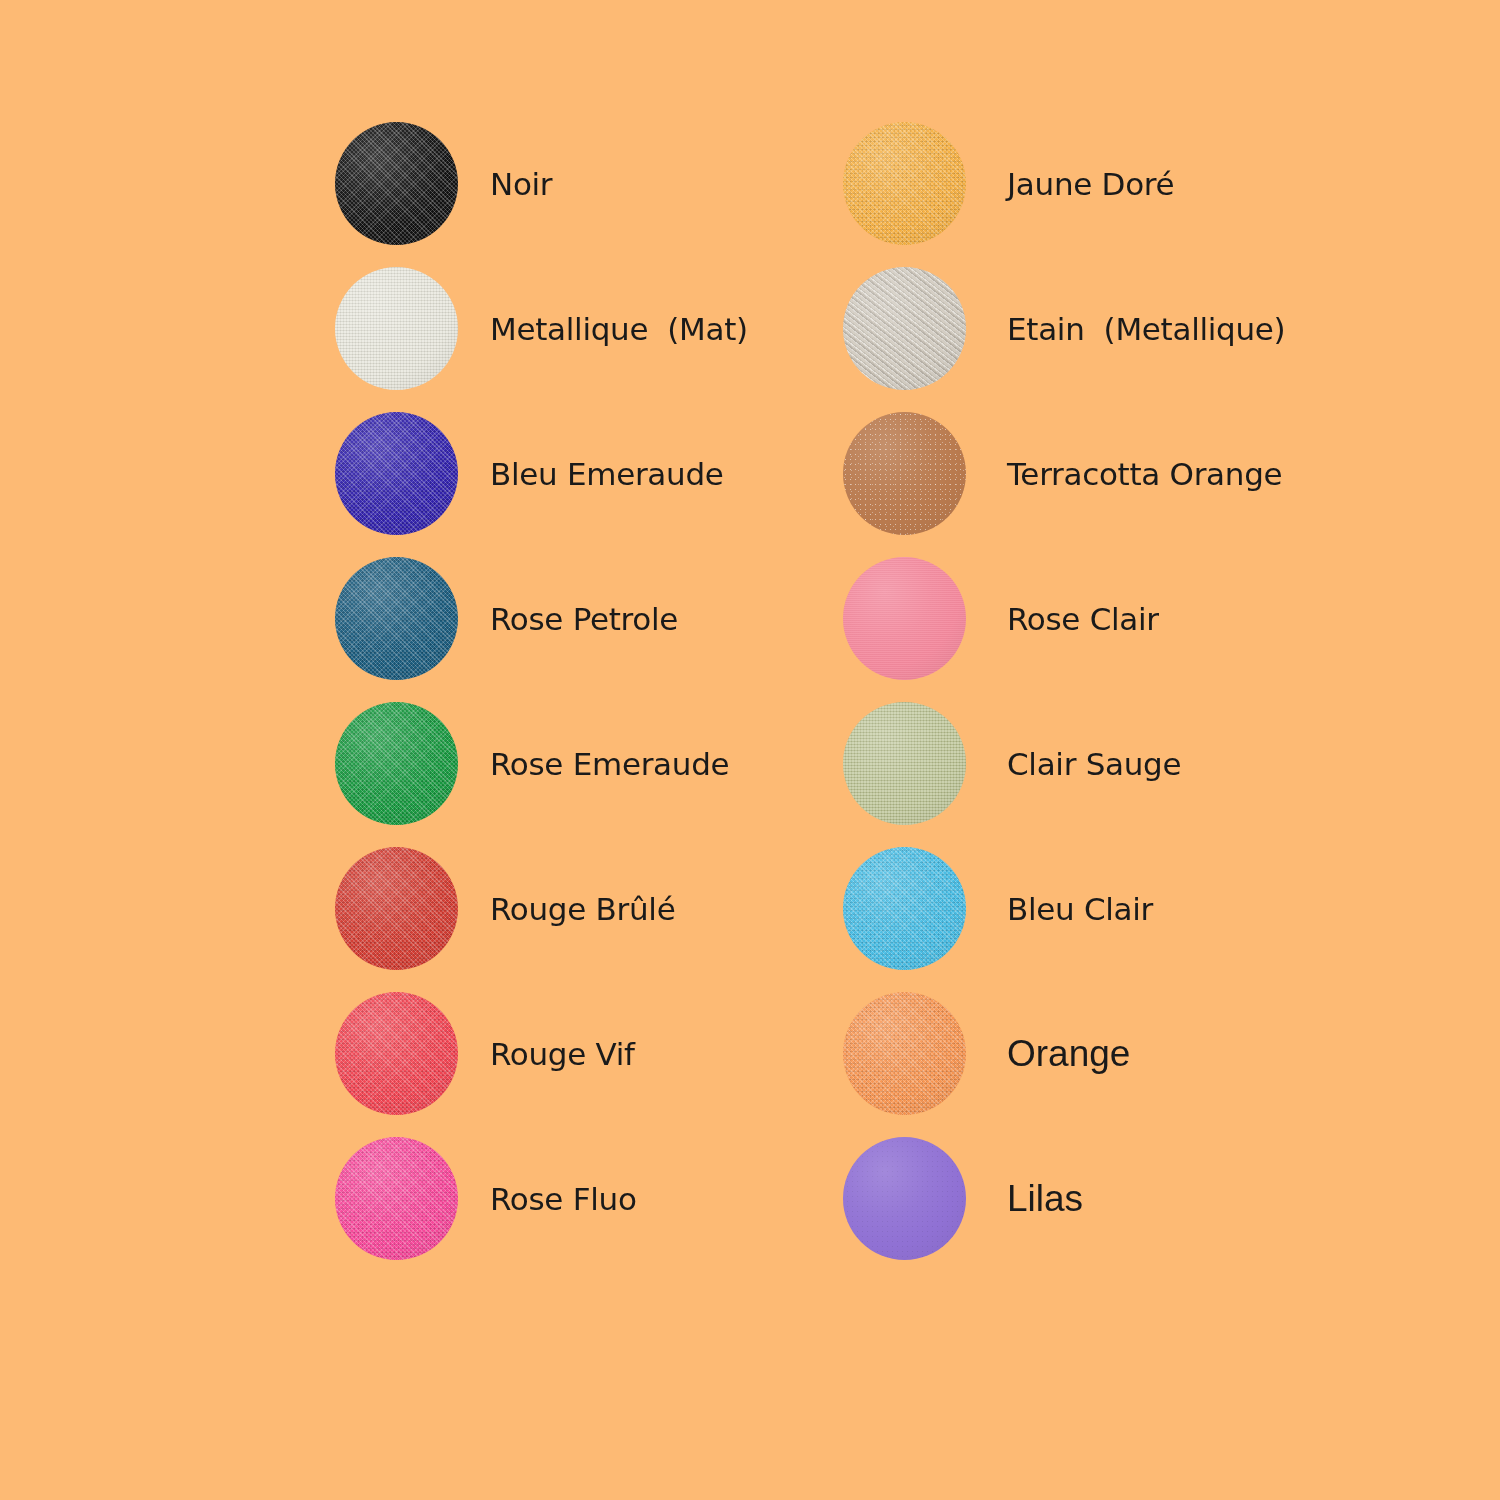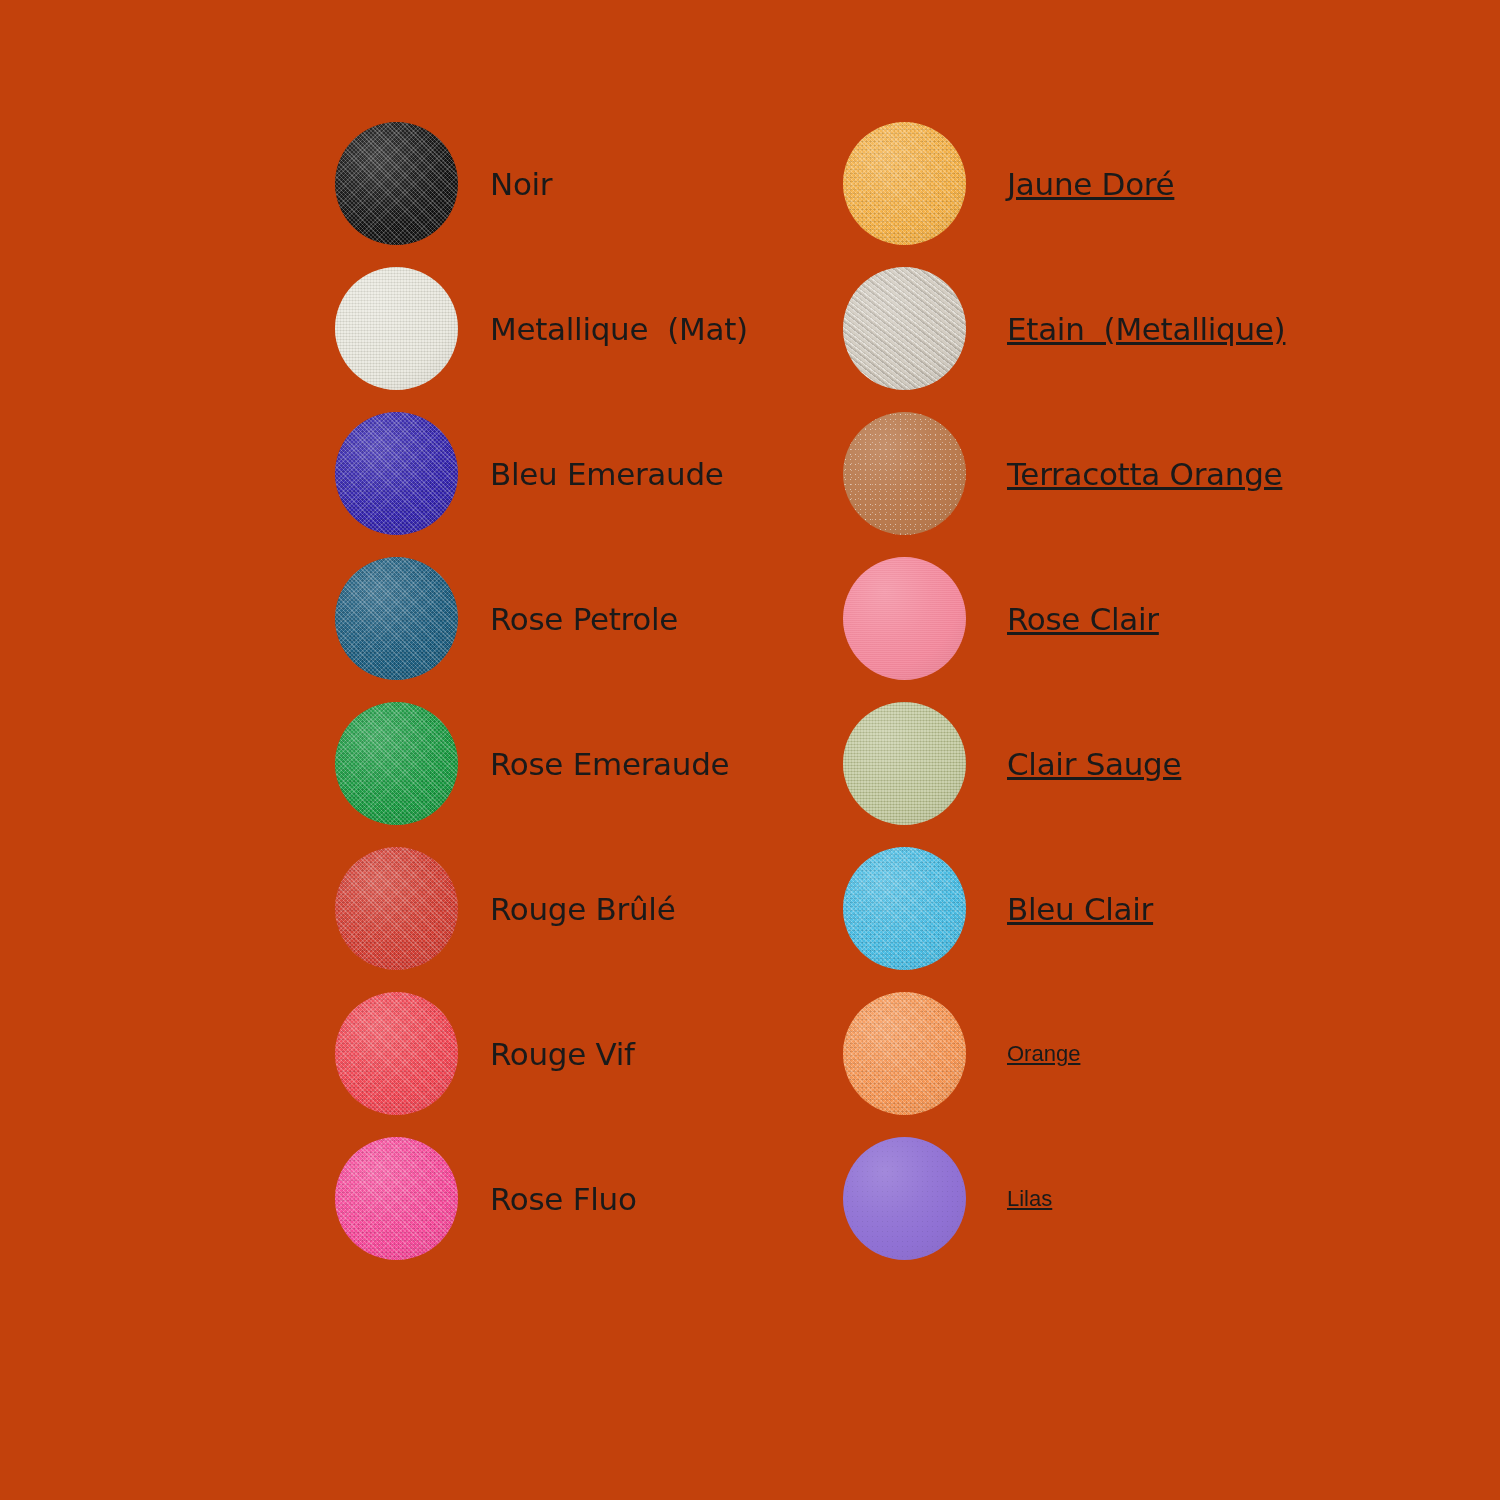--- a/index.html
+++ b/index.html
@@ -11,21 +11,21 @@
     width: 1500px;
     height: 1500px;
     font-family: "Liberation Sans", sans-serif;
     -webkit-font-smoothing: antialiased;
   }
 
   #palette-sheet {
     position: relative;
     width: 1500px;
     height: 1500px;
-    background: #c2410c;
+    background: #fdba74;
     overflow: hidden;
   }
 
   .swatch-column {
     position: absolute;
     top: 122px;
   }
   .swatch-column.col-left  { left: 335px; }
   .swatch-column.col-right { left: 843px; }
 
@@ -129,26 +129,26 @@
 
   
   .swatch-label {
     position: absolute;
     top: 0;
     height: 123px;
     display: flex;
     align-items: center;
     white-space: pre;
     color: #1a1a1a;
-    font-size: 22px;
+    font-size: 37px;
     font-weight: 400;
     letter-spacing: .2px;
   }
   .col-left  .swatch-label { left: 155px; }
-  .col-right .swatch-label { left: 164px; text-decoration: underline; }
+  .col-right .swatch-label { left: 164px; }
 
   
   .swatch-label.alt-face {
     font-family: "Liberation Sans", sans-serif;
     letter-spacing: 0;
   }
   .swatch-label.main-face {
     font-family: "DejaVu Sans", sans-serif;
     font-size: 31px;
     letter-spacing: -.3px;

